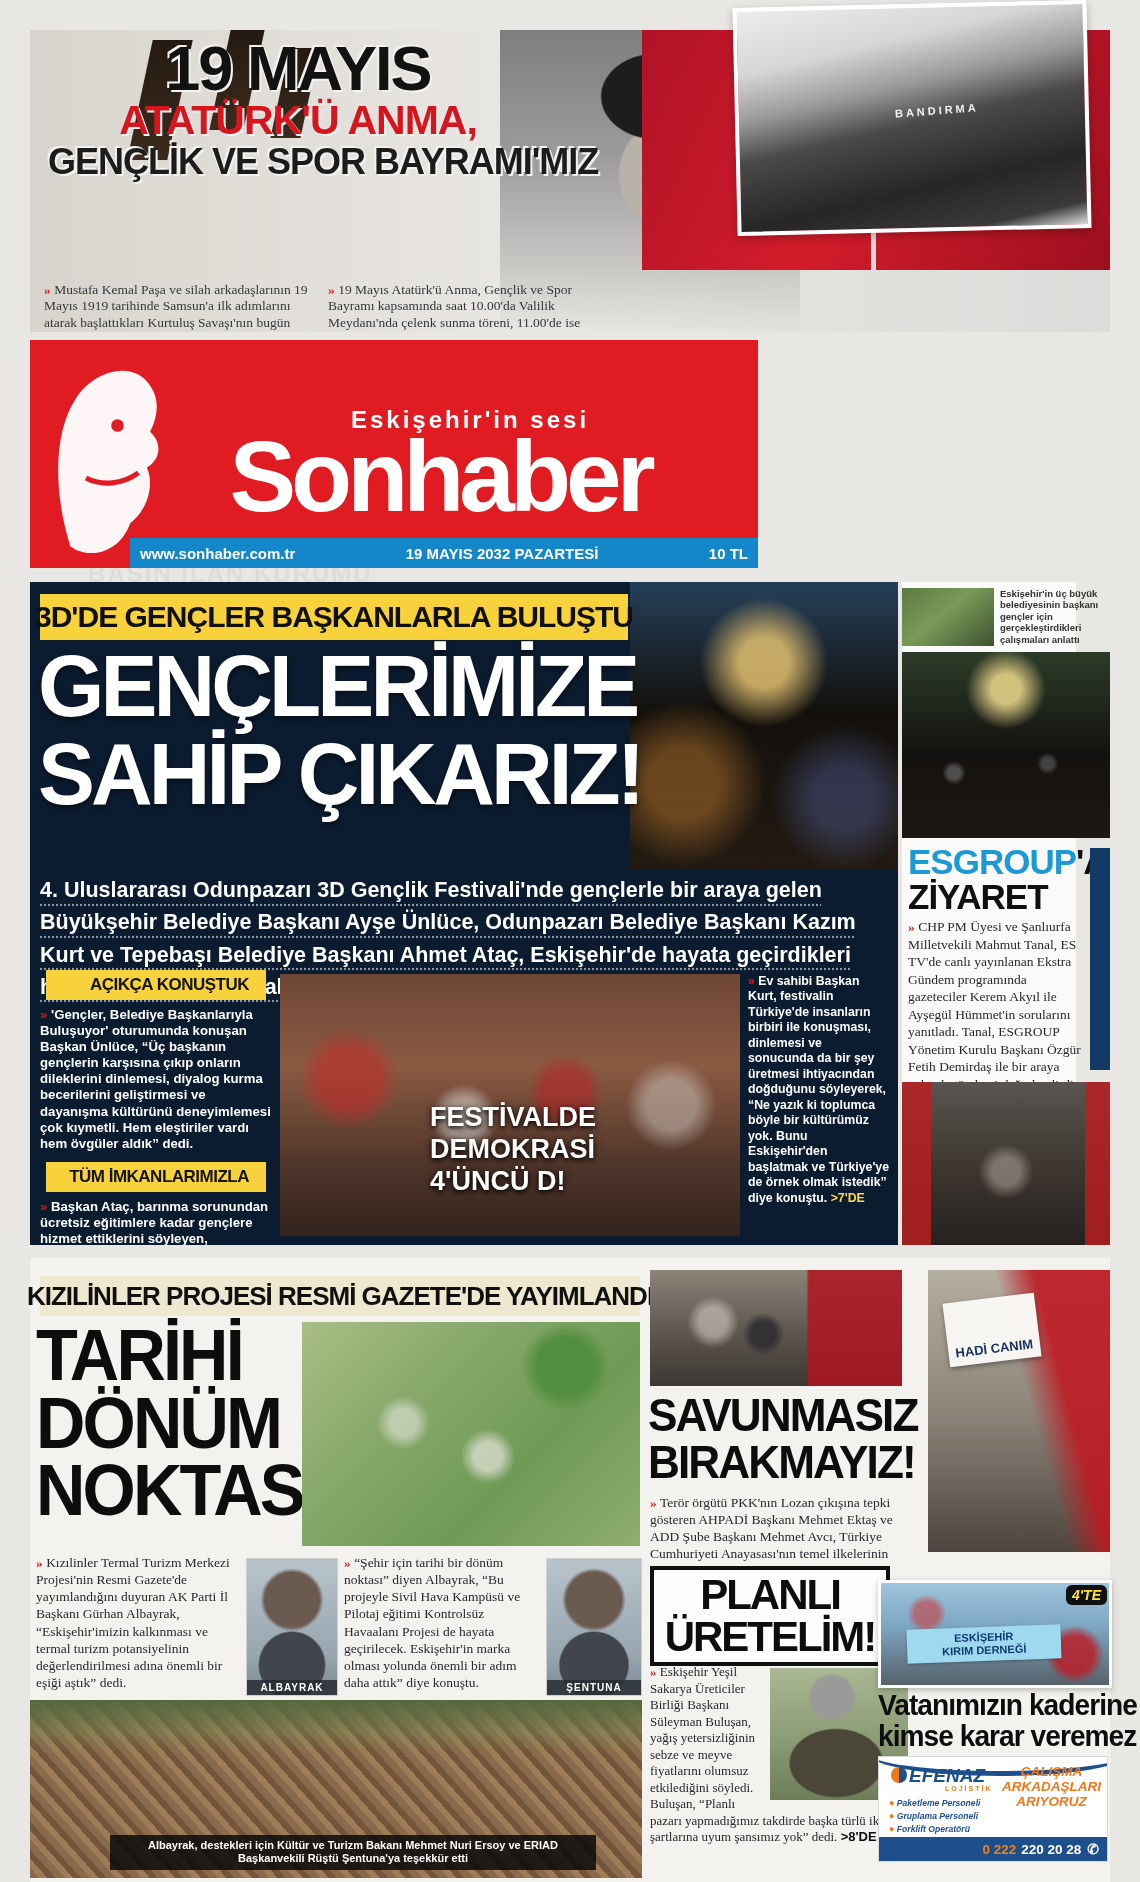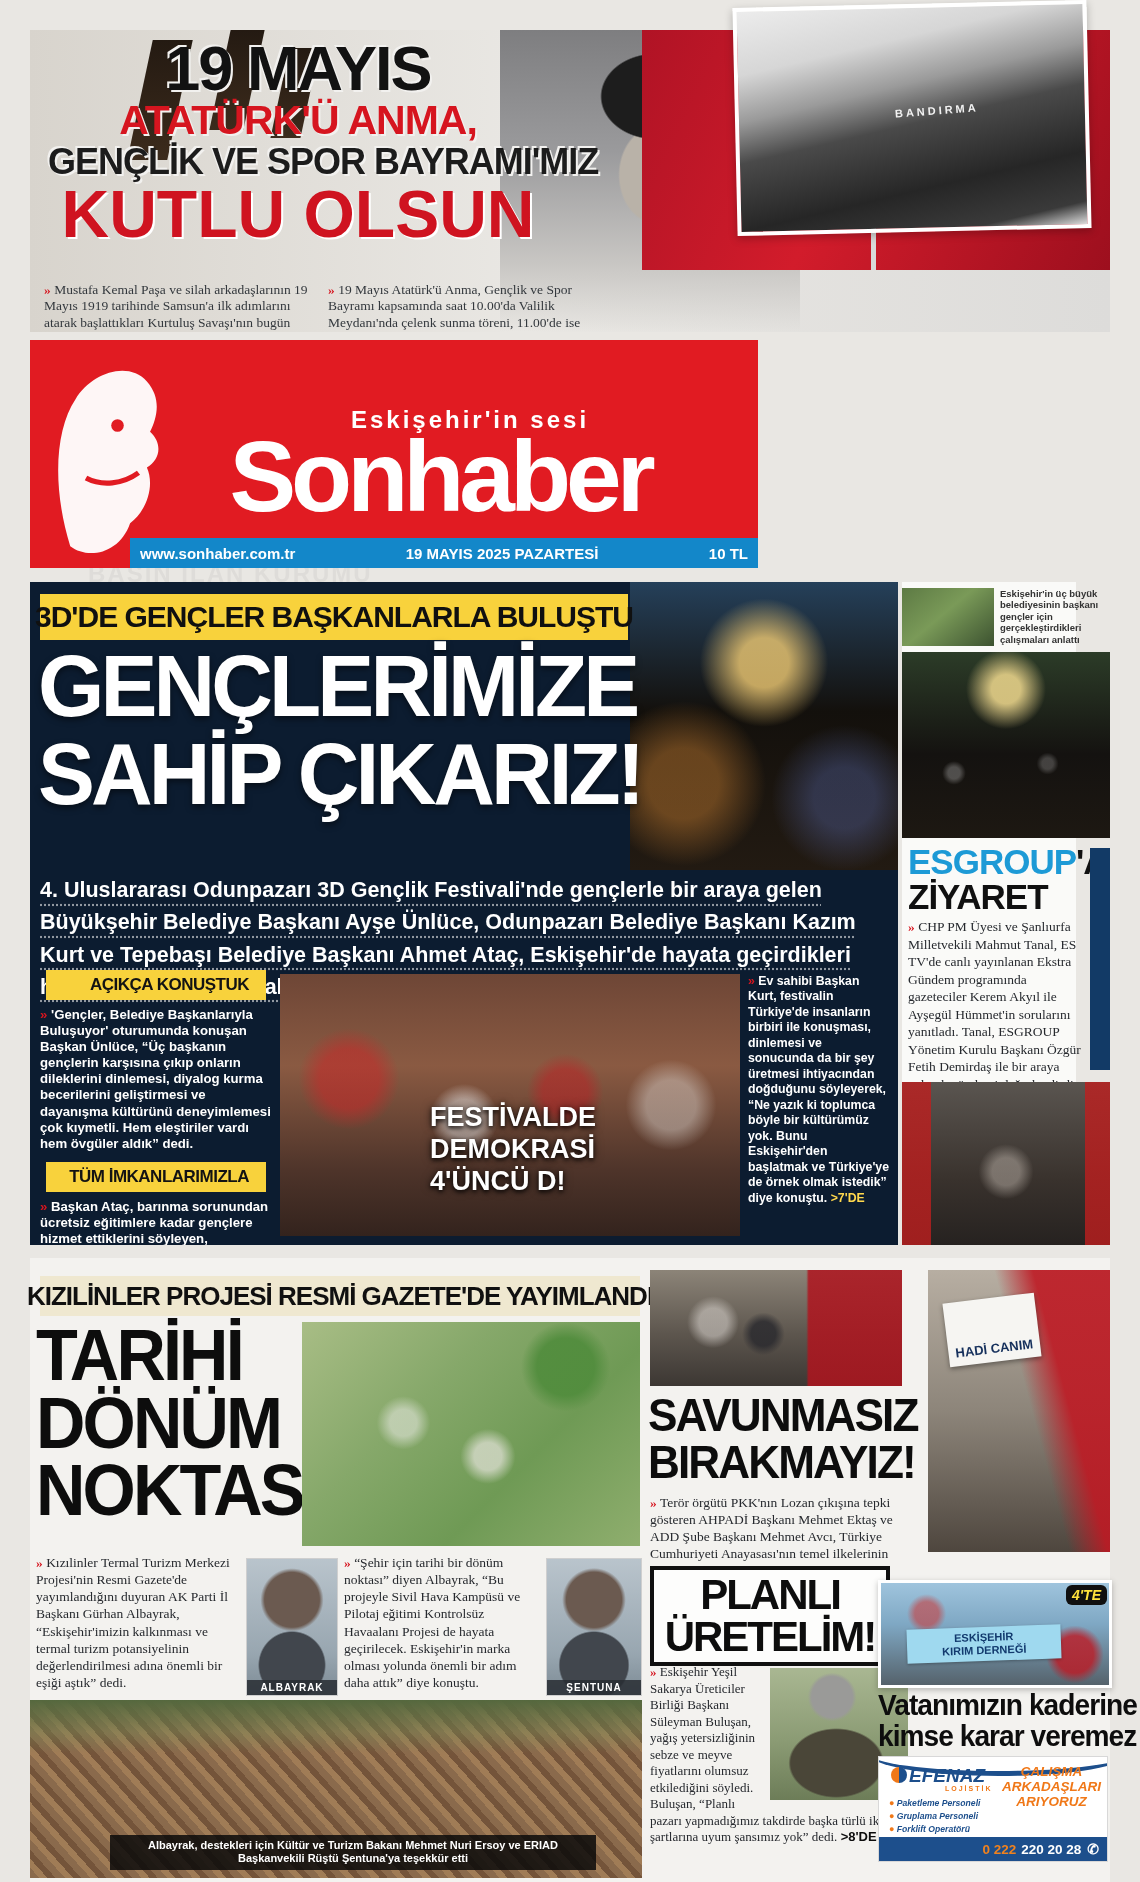--- a/index.html
+++ b/index.html
@@ -231,21 +231,20 @@
     <div class="abs ataturk-photo"></div>
     <div class="abs flag-photo">
       <div class="flag-pole"></div>
       <div class="flag-crescent"></div>
       <div class="flag-star">★</div>
     </div>
     <div class="abs tb-head">
       <div class="tb-l1">19 MAYIS</div>
       <div class="tb-l2">ATATÜRK'Ü ANMA,</div>
       <div class="tb-l3">GENÇLİK VE SPOR BAYRAMI'MIZ</div>
-      <div class="tb-l4">KUTLU OLSUN</div>
     </div>
     <div class="abs tb-par tb-par1">
       <span class="mk">»</span>
       <span>Mustafa Kemal Paşa ve silah arkadaşlarının 19 Mayıs 1919 tarihinde Samsun'a ilk adımlarını atarak başlattıkları Kurtuluş Savaşı'nın bugün 106'ncı yılı her yıl olduğu gibi bugün de gururla kutlanıyor...</span>
     </div>
     <div class="abs tb-par tb-par2">
       <span class="mk">»</span>
       <span>19 Mayıs Atatürk'ü Anma, Gençlik ve Spor Bayramı kapsamında saat 10.00'da Valilik Meydanı'nda çelenk sunma töreni, 11.00'de ise Şehit Anıl Gül Spor Salonu'nda resmi kutlama programı yapılacak.</span>
     </div>
   </div>
@@ -253,21 +252,21 @@
   <div class="abs" id="masthead-red">
     <svg width="130" height="210" viewBox="0 0 120 200" style="position:absolute;left:12px;top:12px;">
       <path d="M25,185 C8,130 10,75 30,45 C45,20 80,8 98,28 C112,44 108,62 101,76 C113,87 111,102 98,110 C106,128 97,152 82,163 C72,192 42,198 25,185 Z" fill="#ffffff" opacity="0.96"></path>
       <circle cx="70" cy="70" r="6" fill="#e11b22"></circle>
       <path d="M40,120 C55,128 75,126 90,115" stroke="#e11b22" stroke-width="5" fill="none"></path>
     </svg>
     <div class="abs mast-tagline">Eskişehir'in sesi</div>
     <div class="abs mast-logo">Sonhaber</div>
     <div class="abs mast-blue">
       <span>www.sonhaber.com.tr</span>
-      <span>19 MAYIS 2025 PAZARTESİ</span>
+      <span>19 MAYIS 2032 PAZARTESİ</span>
       <span>10 TL</span>
     </div>
   </div>
   <div class="abs ship-photo">
     <div class="ship-label">BANDIRMA</div>
   </div>
 
   <div class="abs" id="main-navy">
     <div class="abs collage"></div>
     <div class="abs kicker-yellow">3D'DE GENÇLER BAŞKANLARLA BULUŞTU</div>

